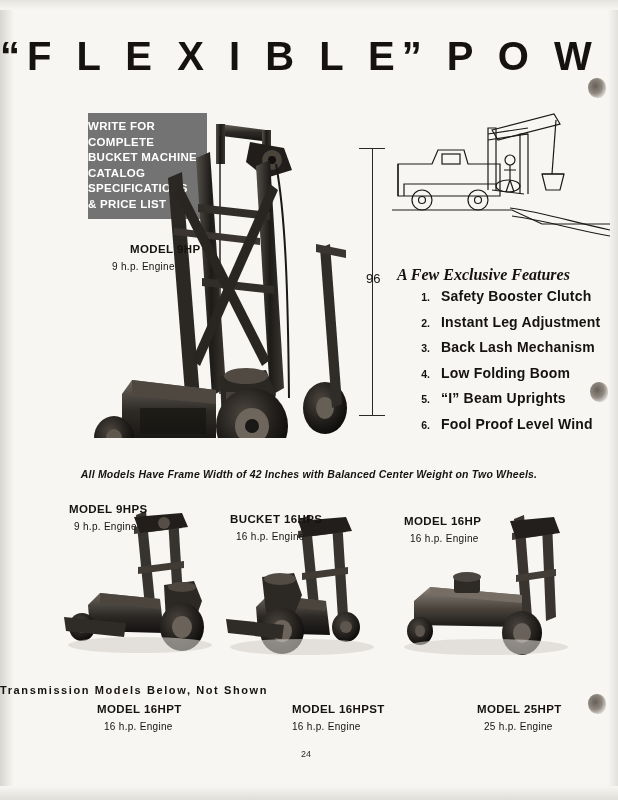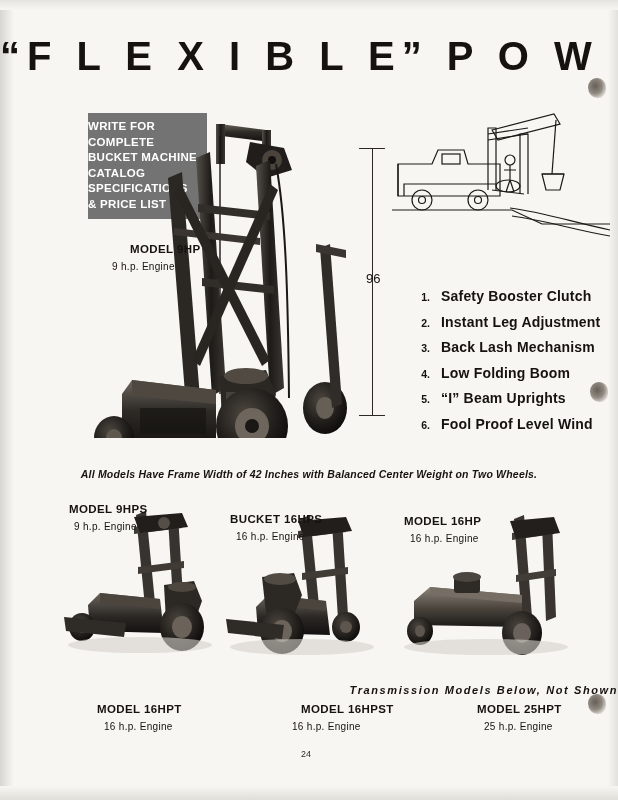--- a/index.html
+++ b/index.html
@@ -191,31 +191,30 @@
   #model-16hps-engine { left: 236px; top: 531px; }
   #model-16hp-name { left: 404px; top: 515px; }
   #model-16hp-engine { left: 410px; top: 533px; }
 
   
   #transmission-note {
     position: absolute;
     left: 0;
     top: 684px;
     width: 618px;
-    text-align: right;
+    text-align: left;
     font-size: 11px;
     font-weight: bold;
-    font-style: italic;
     color: #15120f;
     letter-spacing: 1.6px;
   }
 
   #model-16hpt-name { left: 97px; top: 703px; text-align: right; }
   #model-16hpt-engine { left: 104px; top: 721px; }
-  #model-16hpst-name { left: 278px; top: 703px; padding-left: 23px; }
+  #model-16hpst-name { left: 269px; top: 703px; padding-left: 23px; }
   #model-16hpst-engine { left: 292px; top: 721px; }
   #model-25hpt-name { left: 477px; top: 703px; }
   #model-25hpt-engine { left: 484px; top: 721px; }
 
   
   #page-number {
     position: absolute;
     left: 0;
     top: 749px;
     width: 612px;
@@ -371,20 +370,21 @@
         <path d="M150 70 L172 70"></path>
 
         <circle cx="118" cy="56" r="5"></circle>
         <path d="M118 61 L118 76 M112 66 L124 66 M114 88 L118 76 L122 88"></path>
 
         <ellipse cx="116" cy="82" rx="12" ry="6"></ellipse>
       </g>
     </svg>
   </div>
 
+  <div id="features-title">A Few Exclusive Features</div>
   <div id="features-list">
     <div class="feature-row">
       <span class="feature-num">1.</span>
       <span class="feature-label">Safety Booster Clutch</span>
     </div>
     <div class="feature-row">
       <span class="feature-num">2.</span>
       <span class="feature-label">Instant Leg Adjustment</span>
     </div>
     <div class="feature-row">

